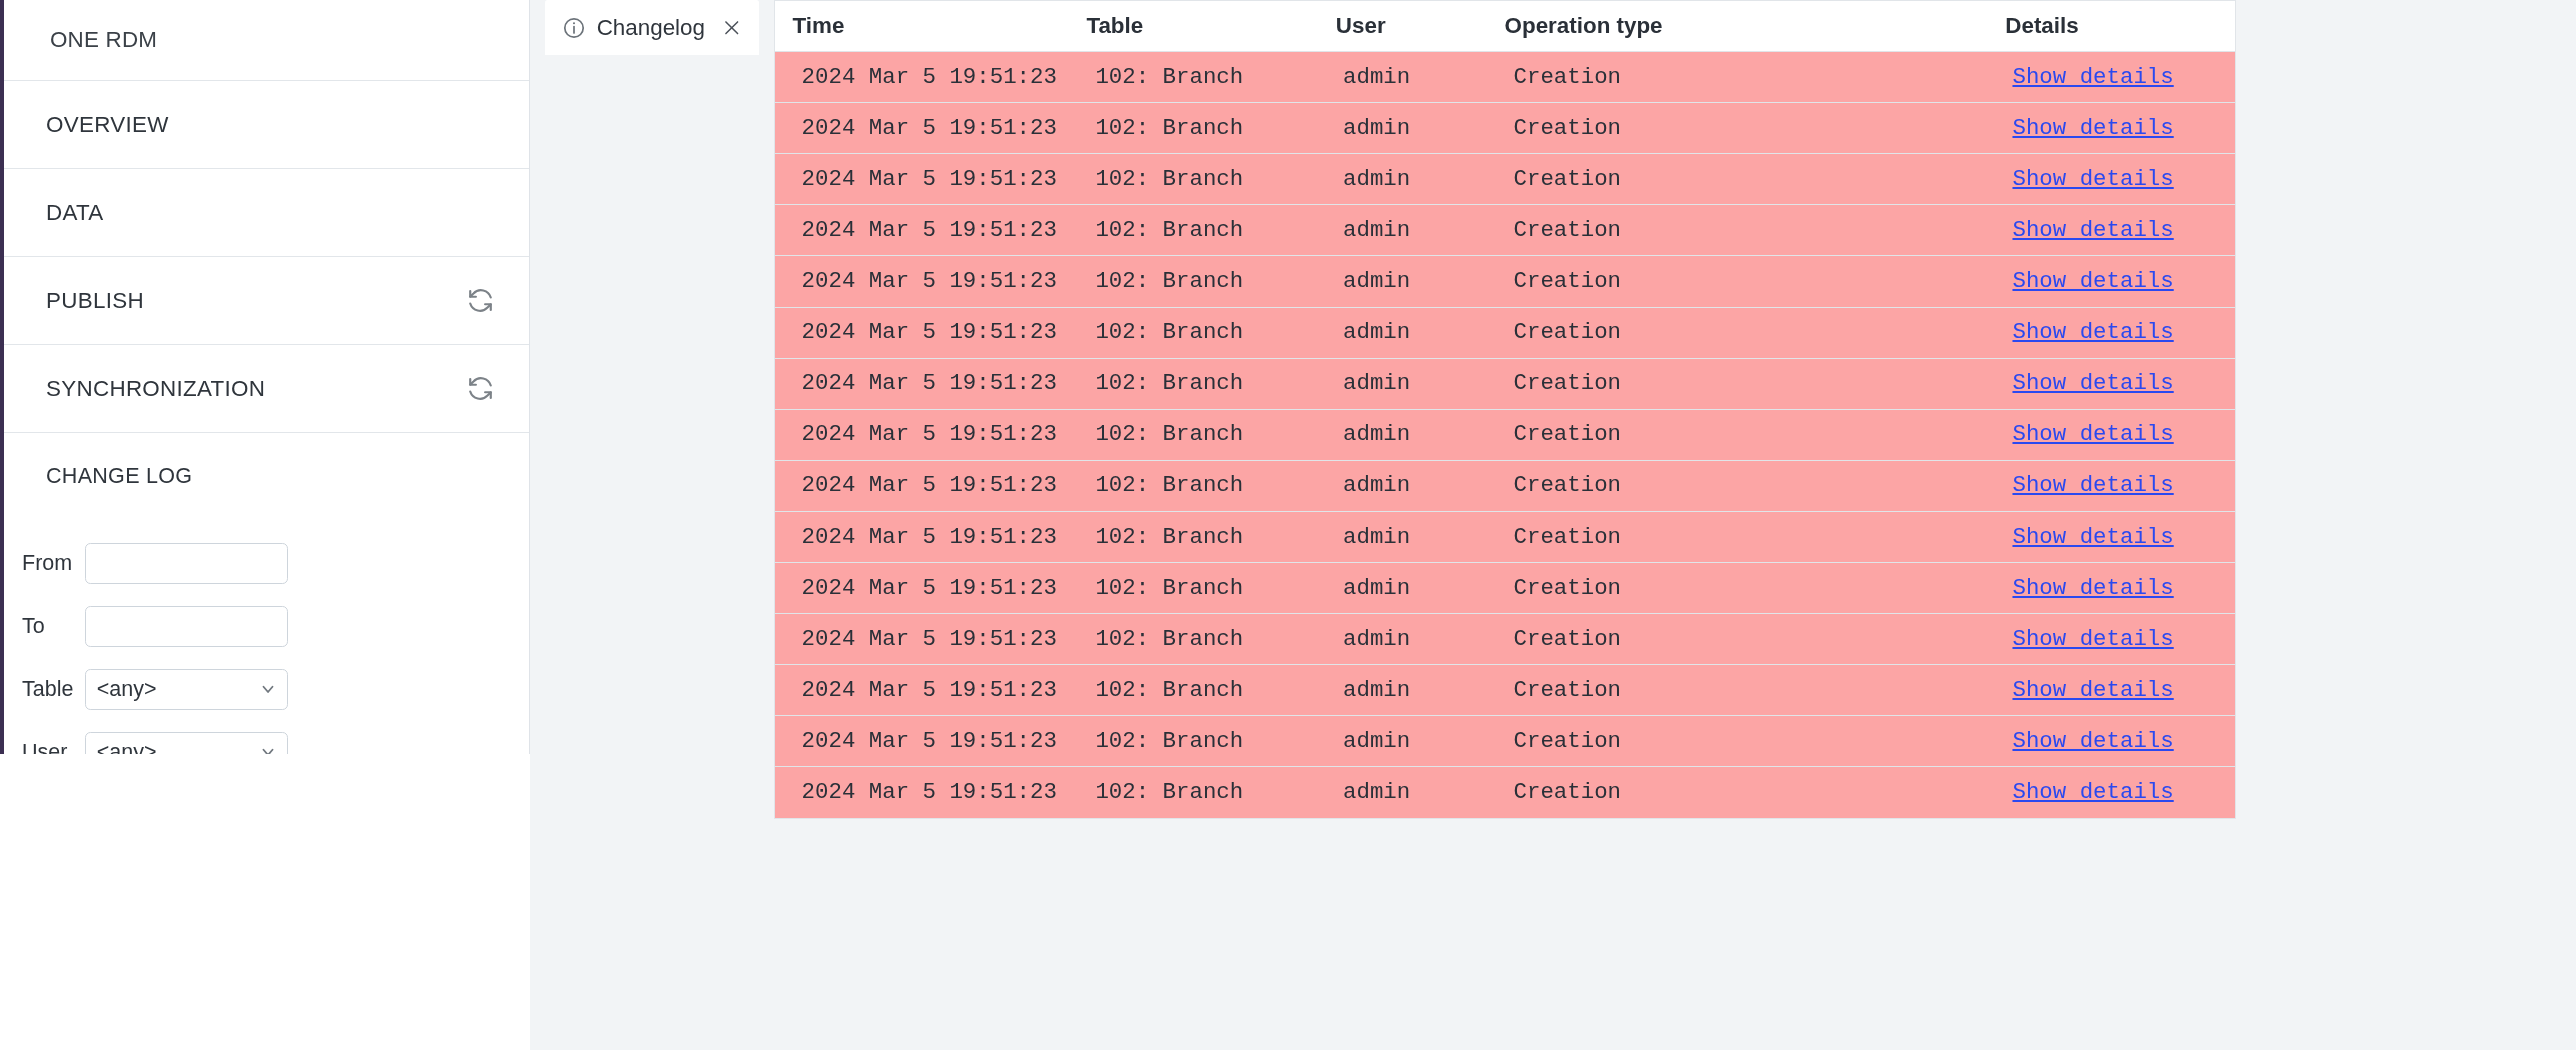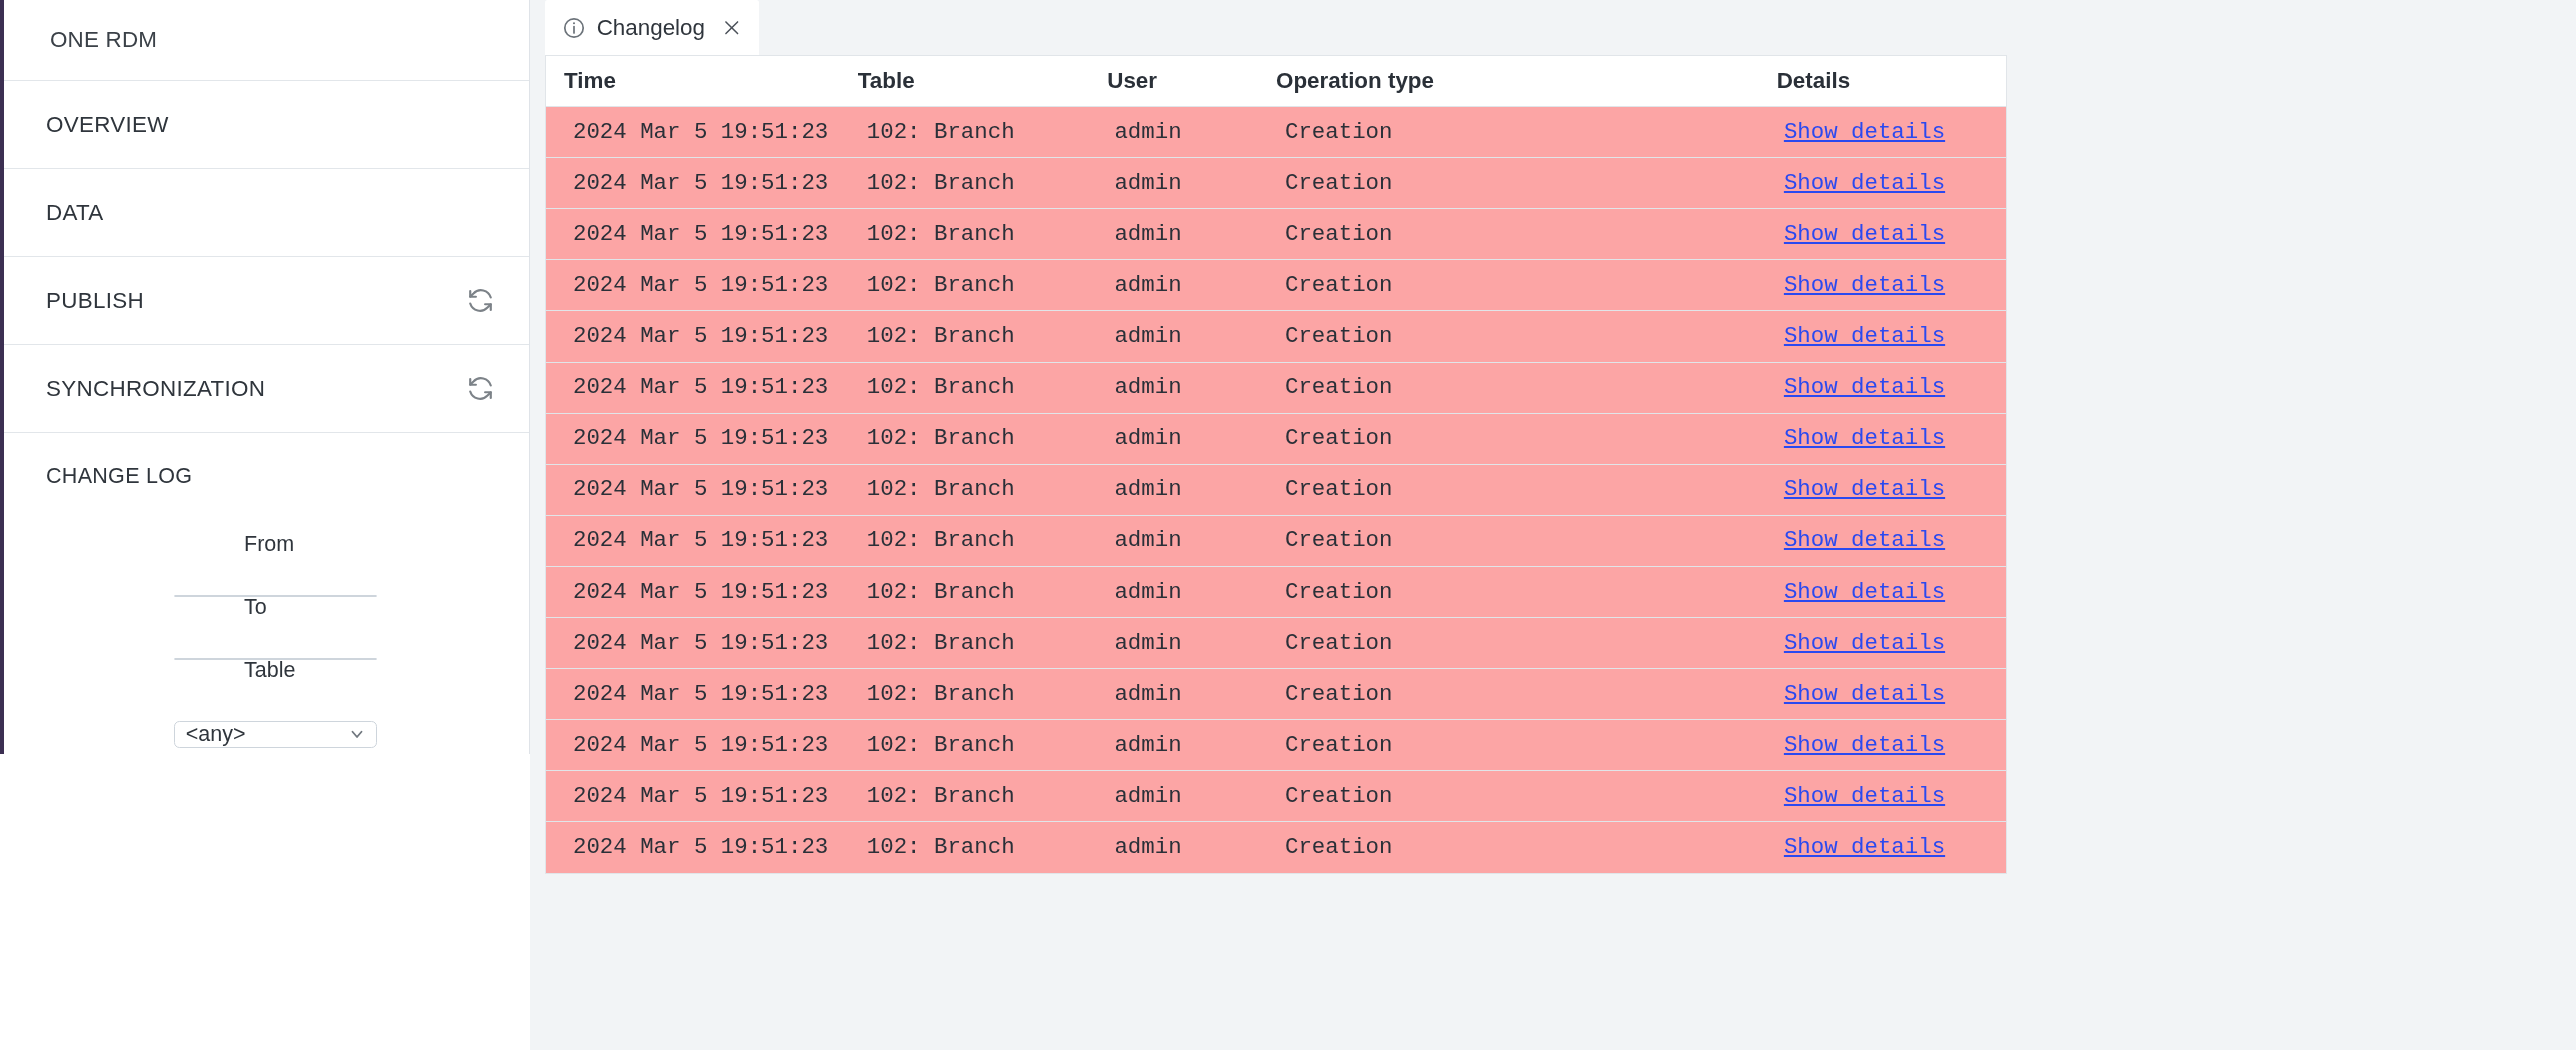--- a/index.html
+++ b/index.html
@@ -80,21 +80,20 @@
 
   
   .filter {
     padding: 12.5px 0 0 0;
   }
   .field-row {
     display: flex;
     align-items: center;
     height: 63px;
     padding-left: 18px;
-    flex-direction: column;
   }
   .field-label {
     width: 63px;
     font-size: 21.5px;
     color: #2f353c;
     flex: 0 0 63px;
   }
   .field-ctrl {
     position: relative;
     width: 203px;
@@ -151,21 +150,21 @@
     padding: 0 27px;
   }
 
   
   .content {
     position: relative;
     flex: 1 1 auto;
     height: 1050px;
     background: #f2f4f6;
     display: flex;
-    flex-direction: column;
+    flex-direction: row;
     overflow: hidden;
   }
 
   
   .tabstrip {
     height: 55px;
     background: #f2f4f6;
     display: flex;
     align-items: flex-end;
     padding-left: 15px;

